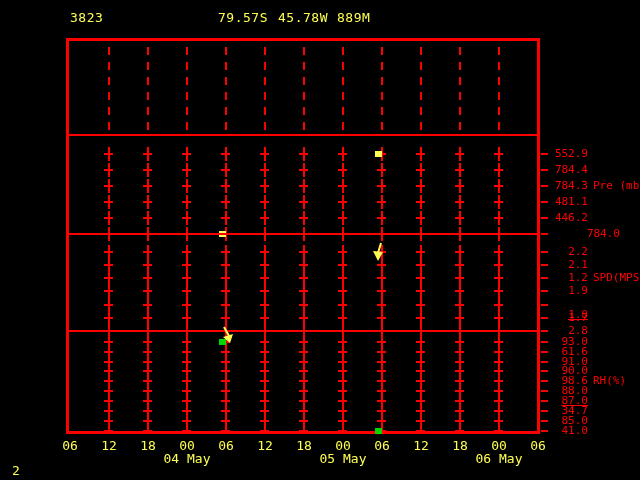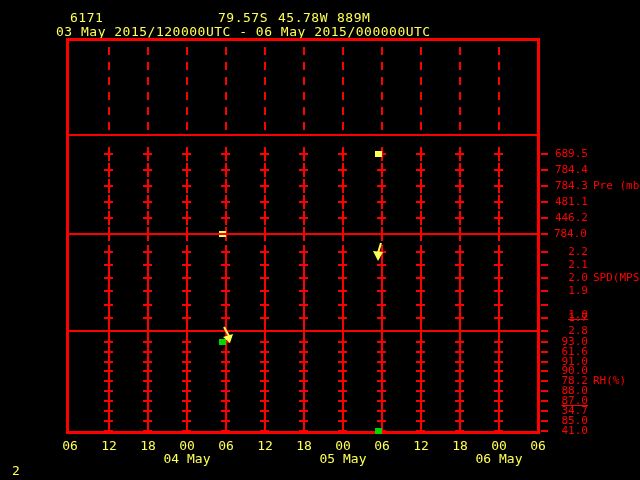--- a/index.html
+++ b/index.html
@@ -19,25 +19,24 @@
   .yunit{position:absolute;color:#ff0000;font:11px "DejaVu Sans Mono",monospace;white-space:pre;}
   .xlab,.daylab{position:absolute;color:#ffff54;font:13px "DejaVu Sans Mono",monospace;
                 text-align:center;white-space:pre;}
   .marker{position:absolute;z-index:4;}
   .arrow{position:absolute;z-index:6;line-height:0;}
 </style>
 </head>
 <body>
 
 <div id="stage">
-  <span class="t" style="left:70px;top:10px">6171</span>
+  <span class="t" style="left:70px;top:10px">3823</span>
   <span class="t" style="left:218px;top:10px">79.57S</span>
   <span class="t" style="left:278px;top:10px">45.78W</span>
   <span class="t" style="left:337px;top:10px">889M</span>
-  <span class="t" style="left:56px;top:24px">03 May 2015/120000UTC - 06 May 2015/000000UTC</span>
   <div class="plot-box"></div>
   <span class="t" style="left:12px;top:463px">2</span>
 <div class="dashcol" style="left: 108px; top: 47px; height: 88px;"></div>
     <div class="vtick" style="left: 108px; top: 147px; width: 2px; height: 14px;"></div>
     <div class="htick" style="left: 104px; top: 153px; width: 9px; height: 2px;"></div>
     <div class="vtick" style="left: 108px; top: 163px; width: 2px; height: 14px;"></div>
     <div class="htick" style="left: 104px; top: 169px; width: 9px; height: 2px;"></div>
     <div class="vtick" style="left: 108px; top: 179px; width: 2px; height: 14px;"></div>
     <div class="htick" style="left: 104px; top: 185px; width: 9px; height: 2px;"></div>
     <div class="vtick" style="left: 108px; top: 195px; width: 2px; height: 14px;"></div>
@@ -547,57 +546,57 @@
     <div class="vtick" style="left: 498px; top: 404px; width: 2px; height: 14px;"></div>
     <div class="htick" style="left: 494px; top: 410px; width: 9px; height: 2px;"></div>
     <div class="vtick" style="left: 498px; top: 414px; width: 2px; height: 14px;"></div>
     <div class="htick" style="left: 494px; top: 420px; width: 9px; height: 2px;"></div>
     <div class="vtick" style="left: 498px; top: 424px; width: 2px; height: 7px;"></div>
     <div class="htick" style="left: 494px; top: 430px; width: 9px; height: 2px;"></div>
     <div class="sep" style="left: 69px; top: 134px; width: 468px;"></div>
     <div class="sep" style="left: 69px; top: 233px; width: 468px;"></div>
     <div class="sep" style="left: 69px; top: 330px; width: 468px;"></div>
     <div class="rtick" style="left: 541px; top: 153px;"></div>
-    <div class="ylab" style="left: 545px; top: 147px; width: 43px;">689.5</div>
+    <div class="ylab" style="left: 545px; top: 147px; width: 43px;">552.9</div>
     <div class="rtick" style="left: 541px; top: 169px;"></div>
     <div class="ylab" style="left: 545px; top: 163px; width: 43px;">784.4</div>
     <div class="rtick" style="left: 541px; top: 185px;"></div>
     <div class="ylab" style="left: 545px; top: 179px; width: 43px;">784.3</div>
     <div class="yunit" style="left: 593px; top: 179px;">Pre (mb)</div>
     <div class="rtick" style="left: 541px; top: 201px;"></div>
     <div class="ylab" style="left: 545px; top: 195px; width: 43px;">481.1</div>
     <div class="rtick" style="left: 541px; top: 217px;"></div>
     <div class="ylab" style="left: 545px; top: 211px; width: 43px;">446.2</div>
     <div class="rtick" style="left: 541px; top: 233px;"></div>
-    <div class="ylab" style="left: 544px; top: 227px; width: 43px;">784.0</div>
+    <div class="ylab" style="left: 577px; top: 227px; width: 43px;">784.0</div>
     <div class="rtick" style="left: 541px; top: 251px;"></div>
     <div class="ylab" style="left: 545px; top: 245px; width: 43px;">2.2</div>
     <div class="rtick" style="left: 541px; top: 264px;"></div>
     <div class="ylab" style="left: 545px; top: 258px; width: 43px;">2.1</div>
     <div class="rtick" style="left: 541px; top: 277px;"></div>
-    <div class="ylab" style="left: 545px; top: 271px; width: 43px;">2.0</div>
+    <div class="ylab" style="left: 545px; top: 271px; width: 43px;">1.2</div>
     <div class="yunit" style="left: 593px; top: 271px;">SPD(MPS)</div>
     <div class="rtick" style="left: 541px; top: 290px;"></div>
     <div class="ylab" style="left: 545px; top: 284px; width: 43px;">1.9</div>
     <div class="rtick" style="left: 541px; top: 304px;"></div>
     <div class="ylab" style="left: 545px; top: 308px; width: 43px; text-decoration: underline;">1.8</div>
     <div class="rtick" style="left: 541px; top: 317px;"></div>
     <div class="ylab" style="left: 545px; top: 311px; width: 43px;">1.7</div>
     <div class="rtick" style="left: 541px; top: 330px;"></div>
     <div class="ylab" style="left: 545px; top: 324px; width: 43px;">2.8</div>
     <div class="rtick" style="left: 541px; top: 341px;"></div>
     <div class="ylab" style="left: 545px; top: 335px; width: 43px;">93.0</div>
     <div class="rtick" style="left: 541px; top: 351px;"></div>
     <div class="ylab" style="left: 545px; top: 345px; width: 43px;">61.6</div>
     <div class="rtick" style="left: 541px; top: 361px;"></div>
     <div class="ylab" style="left: 545px; top: 355px; width: 43px;">91.0</div>
     <div class="rtick" style="left: 541px; top: 370px;"></div>
     <div class="ylab" style="left: 545px; top: 364px; width: 43px;">90.0</div>
     <div class="rtick" style="left: 541px; top: 380px;"></div>
-    <div class="ylab" style="left: 545px; top: 374px; width: 43px;">78.2</div>
+    <div class="ylab" style="left: 545px; top: 374px; width: 43px;">98.6</div>
     <div class="yunit" style="left: 593px; top: 374px;">RH(%)</div>
     <div class="rtick" style="left: 541px; top: 390px;"></div>
     <div class="ylab" style="left: 545px; top: 384px; width: 43px;">88.0</div>
     <div class="rtick" style="left: 541px; top: 400px;"></div>
     <div class="ylab" style="left: 545px; top: 394px; width: 43px; text-decoration: underline;">87.0</div>
     <div class="rtick" style="left: 541px; top: 410px;"></div>
     <div class="ylab" style="left: 545px; top: 404px; width: 43px;">34.7</div>
     <div class="rtick" style="left: 541px; top: 420px;"></div>
     <div class="ylab" style="left: 545px; top: 414px; width: 43px;">85.0</div>
     <div class="rtick" style="left: 541px; top: 430px;"></div>

